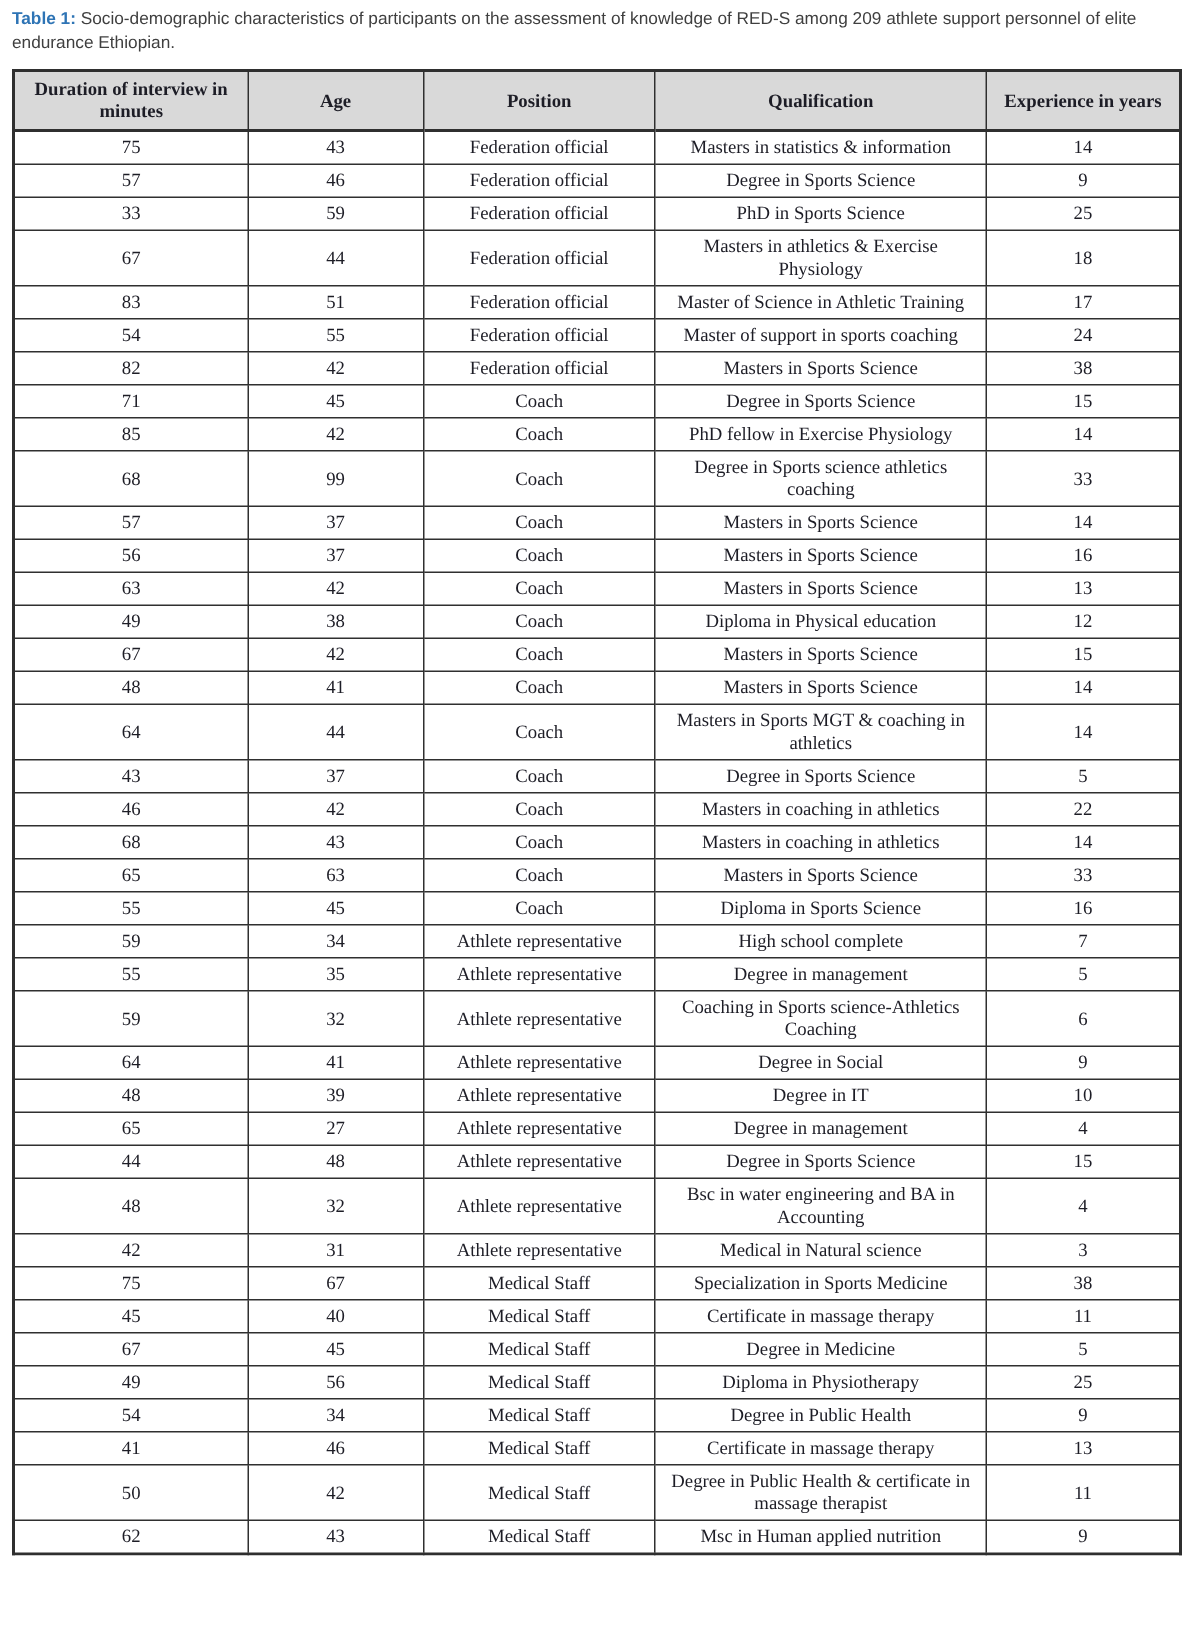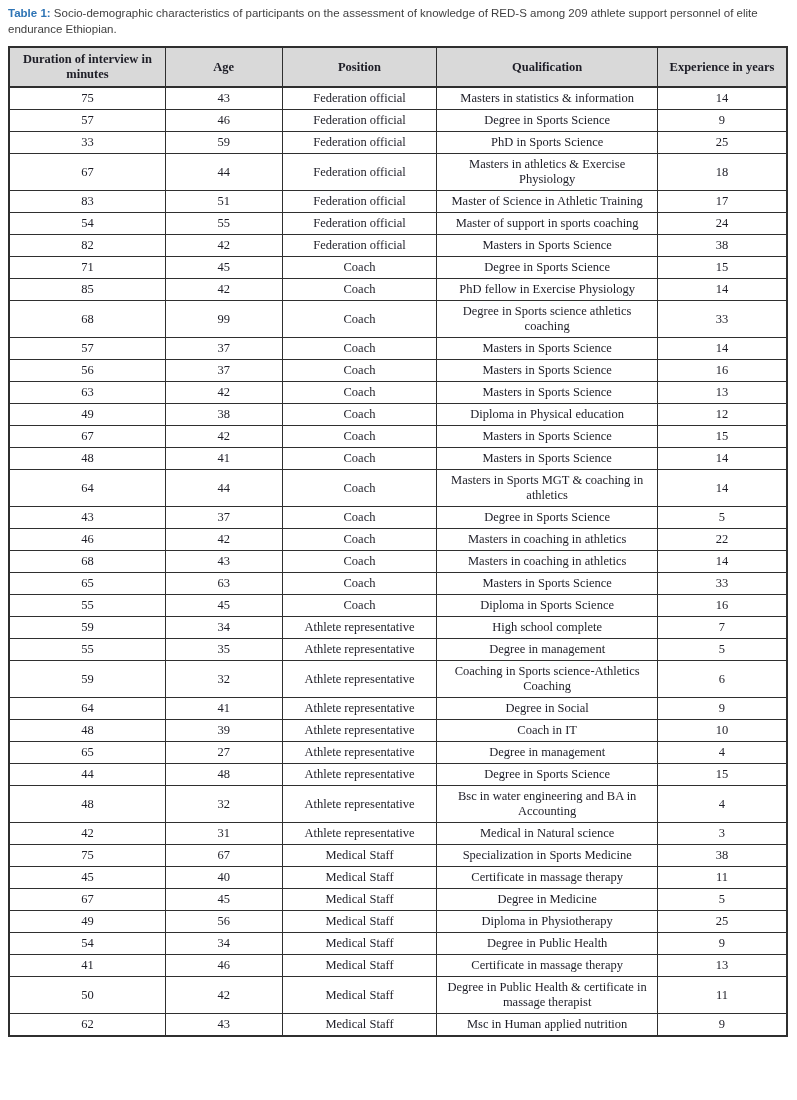--- a/index.html
+++ b/index.html
@@ -250,21 +250,21 @@
         <td>64</td>
         <td>41</td>
         <td>Athlete representative</td>
         <td>Degree in Social</td>
         <td>9</td>
       </tr>
       <tr>
         <td>48</td>
         <td>39</td>
         <td>Athlete representative</td>
-        <td>Coach in IT</td>
+        <td>Degree in IT</td>
         <td>10</td>
       </tr>
       <tr>
         <td>65</td>
         <td>27</td>
         <td>Athlete representative</td>
         <td>Degree in management</td>
         <td>4</td>
       </tr>
       <tr>

